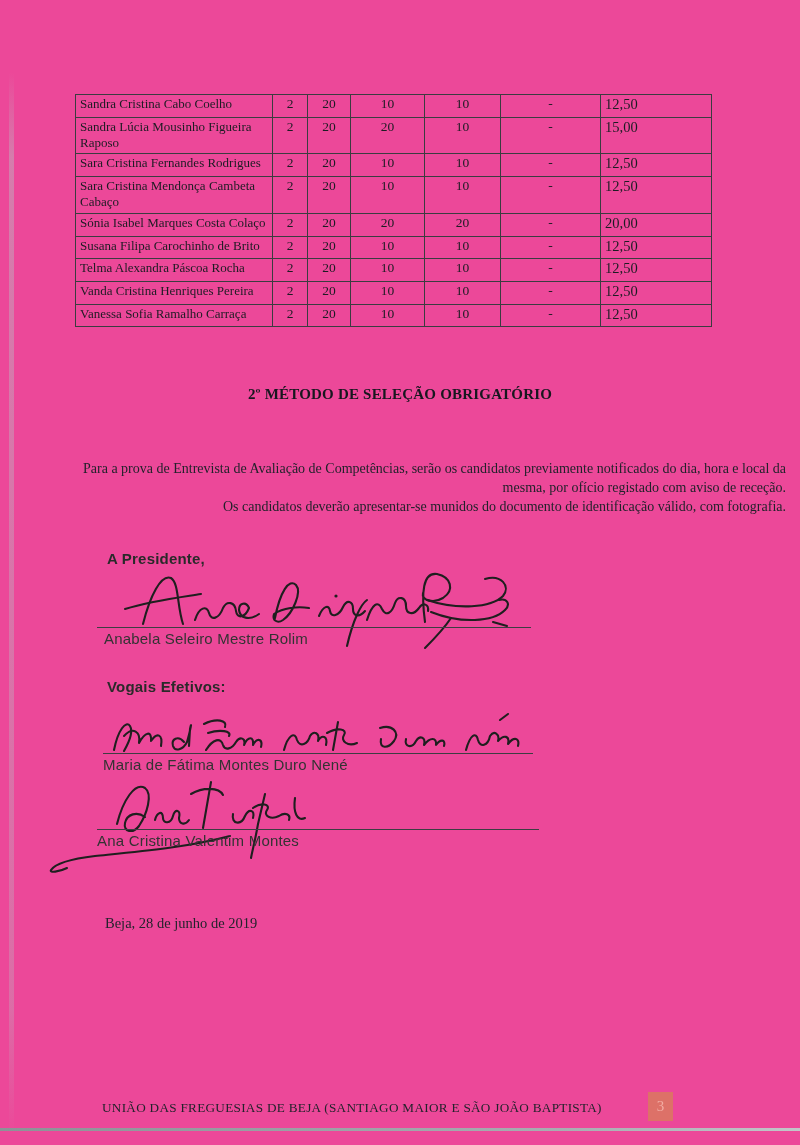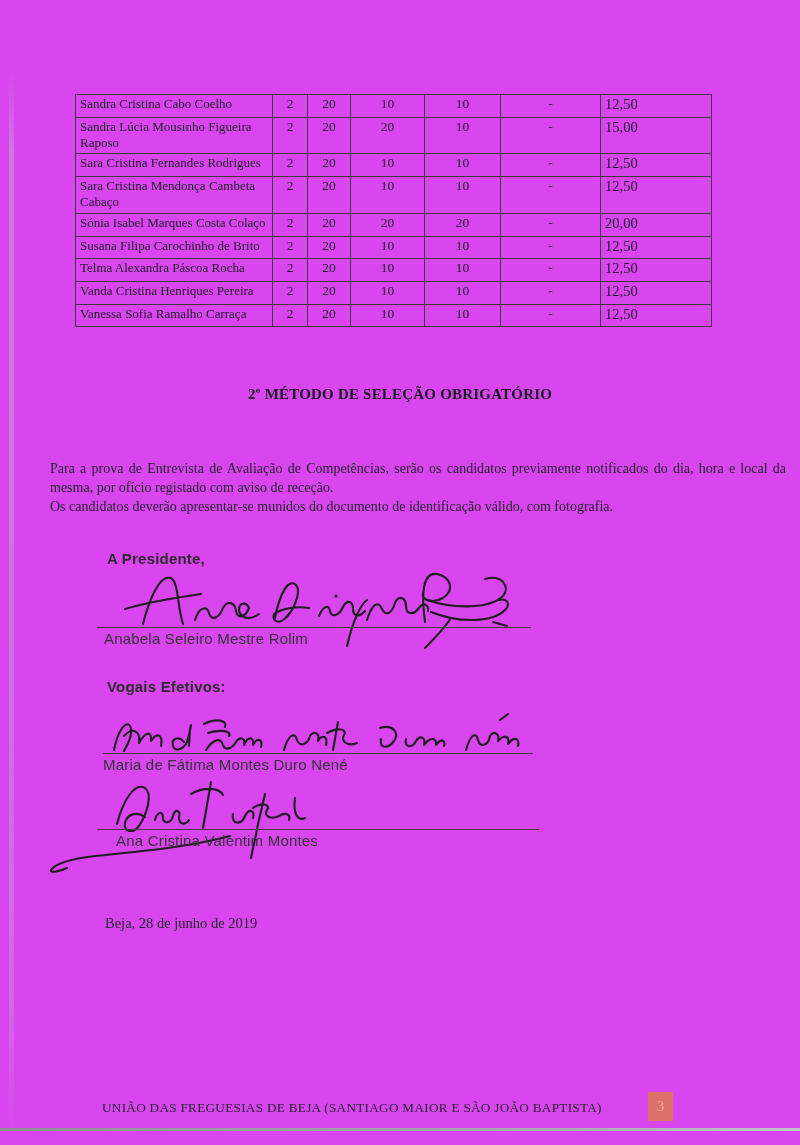--- a/index.html
+++ b/index.html
@@ -1,20 +1,20 @@
 <!DOCTYPE html>
 <html><head>
 <meta charset="utf-8">
 <title>Documento</title>
 <style>
   html,body{margin:0;padding:0;background:#ffffff;}
   .page{
     position:relative;
     width:800px;height:1145px;
-    background:#d946ef;
+    background:#ec4899;
     overflow:hidden;
     font-family:"Liberation Serif", serif;
     color:#1d1d24;
   }
   
   .scan-left{
     position:absolute;left:9px;top:72px;width:5px;height:1062px;
     background:linear-gradient(to bottom, rgba(188,192,198,0) 0%, rgba(184,189,195,.45) 8%, rgba(184,189,195,.32) 88%, rgba(188,192,198,0) 100%);
   }
   .scan-bottom{
@@ -40,36 +40,36 @@
     position:absolute;left:0;width:800px;text-align:center;
     font-weight:bold;font-size:15px;letter-spacing:.2px;color:#17171f;
   }
   .h1{top:386px;}
   .h2{top:425px;}
   
   .bodytext{
     position:absolute;left:50px;top:459px;width:736px;
     font-size:14px;line-height:19px;color:#22222b;
   }
-  .bodytext p{margin:0;}
+  .bodytext p{margin:0;text-align:right;}
   .p-justify{text-align:justify;}
   
   .sans-bold{
     position:absolute;font-family:"Liberation Sans",sans-serif;
     font-weight:bold;font-size:15px;color:#2a2a2a;letter-spacing:.2px;
   }
   .sans-name{
     position:absolute;font-family:"Liberation Sans",sans-serif;
     font-size:15px;color:#333;letter-spacing:.2px;
   }
   .lbl-president{left:107px;top:550px;}
   .name-president{left:104px;top:630px;}
   .lbl-vogais{left:107px;top:678px;}
   .name-vogal1{left:103px;top:756px;}
-  .name-vogal2{left:116px;top:832px;}
+  .name-vogal2{left:97px;top:832px;}
   
   .sig{position:absolute;}
   .sig path{fill:none;stroke:#1f1f1f;stroke-width:2.1;stroke-linecap:round;stroke-linejoin:round;}
   .sig1{left:95px;top:560px;}
   .sig2{left:100px;top:708px;}
   .sig3{left:25px;top:778px;}
   .sig-line{position:absolute;height:0;border-top:1.6px solid #3d3d42;}
   .line1{left:97px;top:627px;width:434px;}
   .line2{left:103px;top:753px;width:430px;}
   .line3{left:97px;top:829px;width:442px;}

